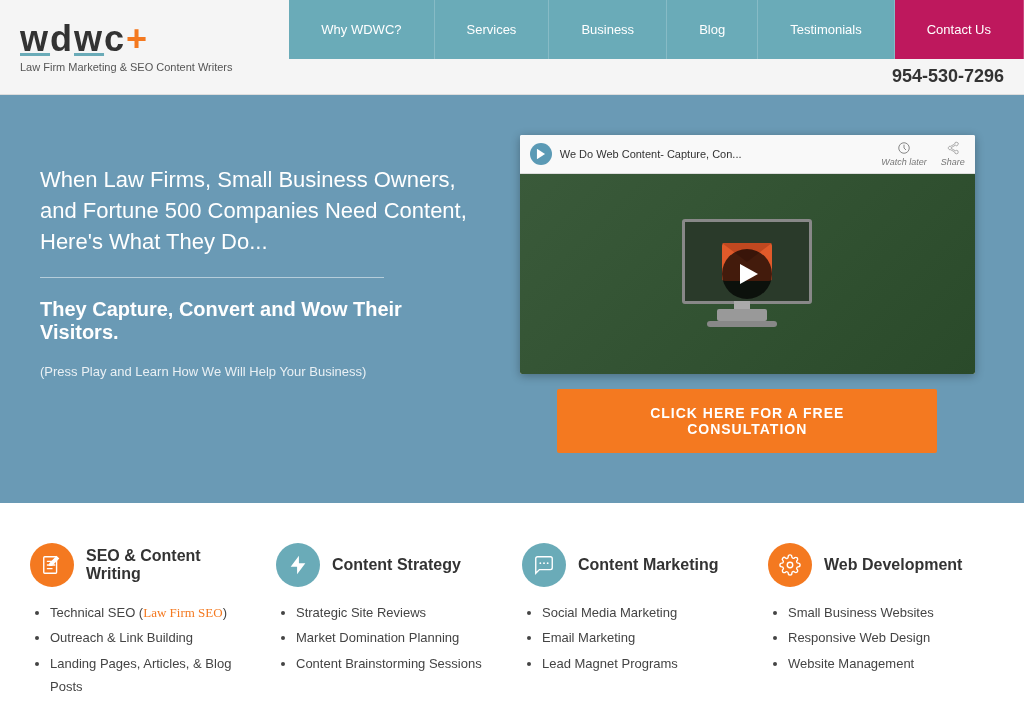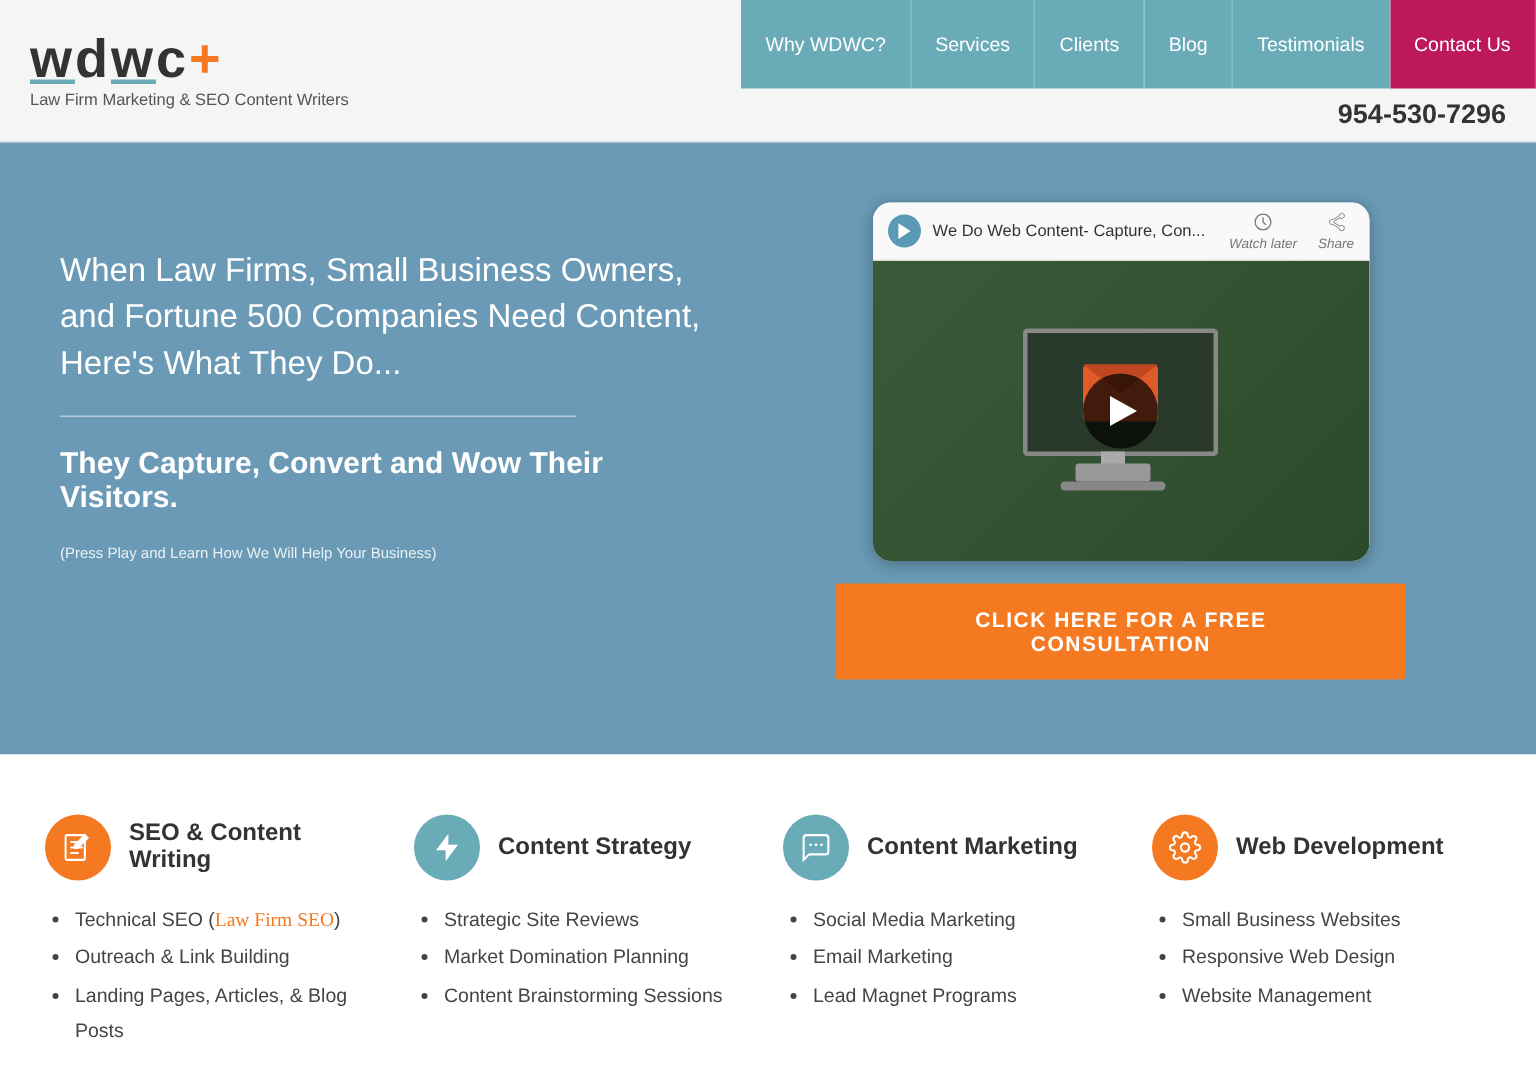--- a/index.html
+++ b/index.html
@@ -42,21 +42,21 @@
     }
     .nav-bar {
       display: flex;
       align-items: stretch;
       height: 60px;
     }
     .nav-bar a {
       display: flex;
       align-items: center;
       justify-content: center;
-      padding: 0 16px;
+      padding: 0 32px;
       text-decoration: none;
       color: #fff;
       font-size: 13px;
       background: #6aabb8;
       border-right: 1px solid rgba(255,255,255,0.2);
       white-space: nowrap;
       cursor: pointer;
       transition: background 0.2s;
     }
     .nav-bar a.contact-us {
@@ -98,34 +98,34 @@
       border-top: 1px solid rgba(255,255,255,0.5);
       margin: 15px 0 20px 0;
       width: 80%;
     }
     .hero-text h2 {
       font-size: 20px;
       font-weight: bold;
       margin-bottom: 20px;
     }
     .hero-text p {
-      font-size: 10px;
+      font-size: 13px;
       color: rgba(255,255,255,0.85);
     }
     .hero-video-area {
       display: flex;
       flex-direction: column;
       align-items: center;
       gap: 15px;
       flex: 1.1;
     }
     .video-container {
-      width: 331px;
+      width: 455px;
       background: #fff;
-      border-radius: 12px;
+      border-radius: 2px;
       overflow: hidden;
       box-shadow: 0 2px 10px rgba(0,0,0,0.3);
     }
     .video-top-bar {
       display: flex;
       align-items: center;
       padding: 6px 10px;
       background: #f9f9f9;
       border-bottom: 1px solid #ddd;
       gap: 8px;
@@ -343,21 +343,21 @@
   <div class="logo-area">
     <div class="logo-text">
       <span style="text-decoration:underline;text-decoration-color:#6aabb8;">w</span><span>d</span><span style="text-decoration:underline;text-decoration-color:#6aabb8;">w</span><span>c</span><span class="plus">+</span>
     </div>
     <div class="logo-tagline">Law Firm Marketing &amp; SEO Content Writers</div>
   </div>
   <div class="nav-phone-area">
     <nav class="nav-bar">
       <a>Why WDWC?</a>
       <a>Services</a>
-      <a>Clients</a>
+      <a>Business</a>
       <a>Blog</a>
       <a>Testimonials</a>
       <a class="contact-us">Contact Us</a>
     </nav>
     <div class="phone-bar">954-530-7296</div>
   </div>
 </header>
 
 <section class="hero">
   <div class="hero-text">

